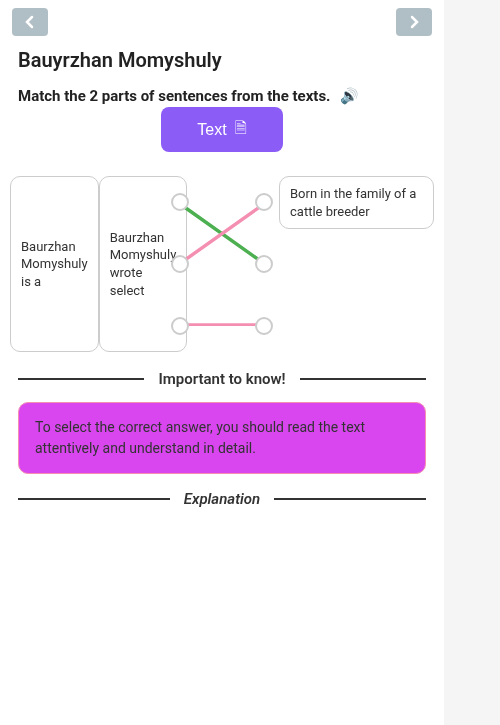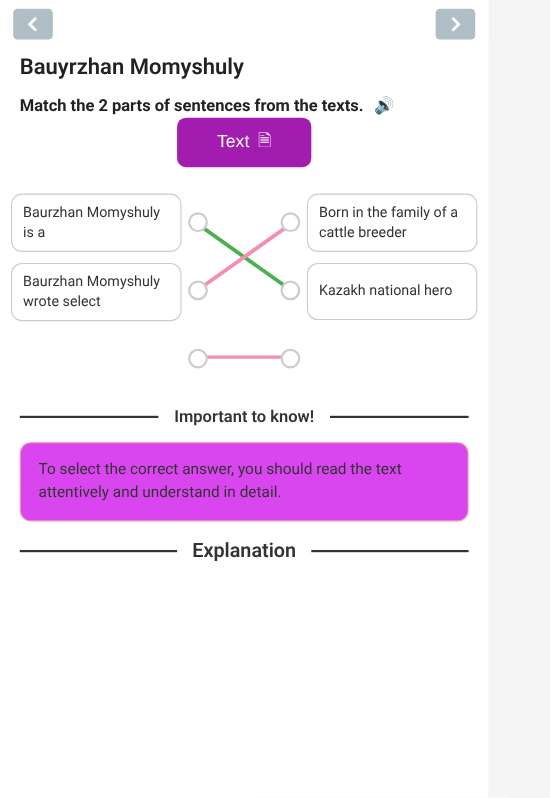--- a/index.html
+++ b/index.html
@@ -56,21 +56,21 @@
       display: inline-block;
       margin-left: 6px;
       cursor: pointer;
     }
     .text-btn-wrap {
       display: flex;
       justify-content: center;
       margin-bottom: 18px;
     }
     .text-btn {
-      background: #a21caf;
+      background: #8b5cf6;
       border: none;
       border-radius: 8px;
       padding: 10px 36px;
       font-size: 16px;
       color: #fff;
       cursor: pointer;
       display: flex;
       align-items: center;
       gap: 8px;
       font-weight: 500;
@@ -78,22 +78,21 @@
     .matching-area {
       display: flex;
       flex-direction: row;
       align-items: stretch;
       padding: 0 10px;
       margin-bottom: 18px;
       position: relative;
     }
     .left-col {
       display: flex;
-      flex-direction: column;
-      gap: 10px;
+      flex-direction: row;
       width: 155px;
       flex-shrink: 0;
     }
     .right-col {
       display: flex;
       flex-direction: column;
       gap: 10px;
       width: 155px;
       flex-shrink: 0;
       margin-left: auto;
@@ -168,24 +167,25 @@
       align-items: center;
       padding: 0 18px;
       gap: 0;
     }
     .explanation-line {
       flex: 1;
       height: 2px;
       background: #333;
     }
     .explanation-label {
-      font-size: 18px;
+      font-size: 15px;
       font-weight: 600;
       color: #333;
       padding: 0 14px;
+      font-style: italic;
     }
   </style>
 </head>
 <body>
 
 <div class="page">
 
   <div class="top-bar">
     <button class="nav-btn">
       <svg width="16" height="16" viewBox="0 0 16 16">
@@ -249,23 +249,20 @@
           <div class="dot"></div>
           <div class="dot"></div>
         </div>
       </div>
     </div>
 
     <div class="right-col">
       <div class="match-card">
         <span>Born in the family of a cattle breeder</span>
       </div>
-      <div class="match-card">
-        <span>Kazakh national hero</span>
-      </div>
     </div>
   </div>
 
   <div class="divider-section">
     <div class="divider-line"></div>
     <div class="divider-text">Important to know!</div>
     <div class="divider-line"></div>
   </div>
 
   <div class="info-box">

